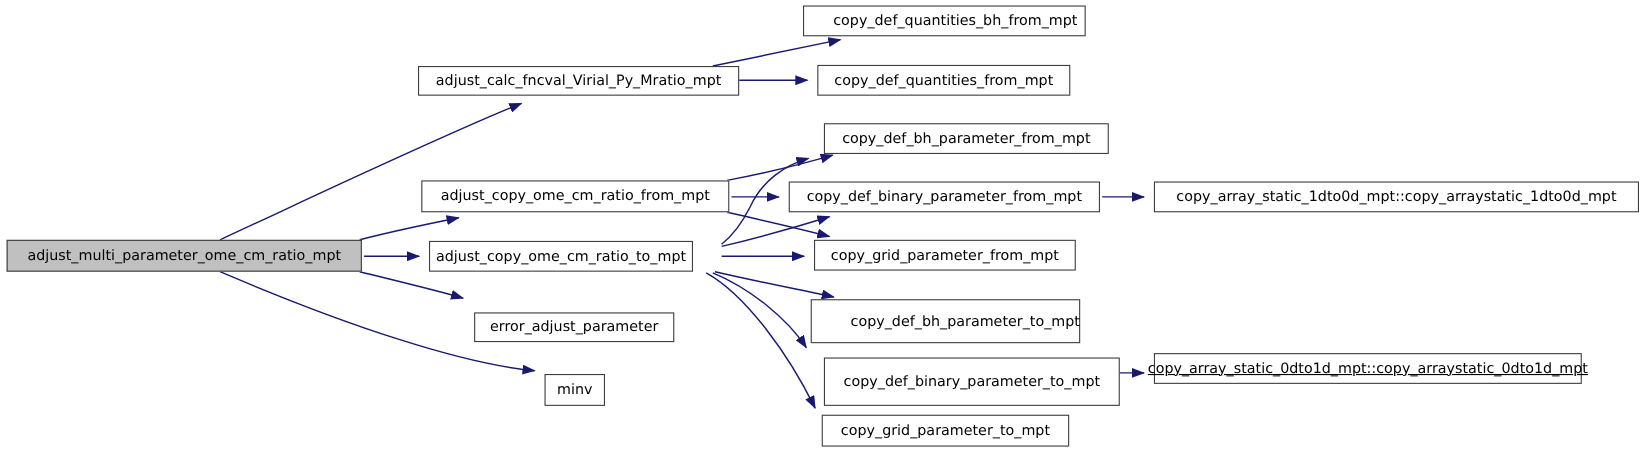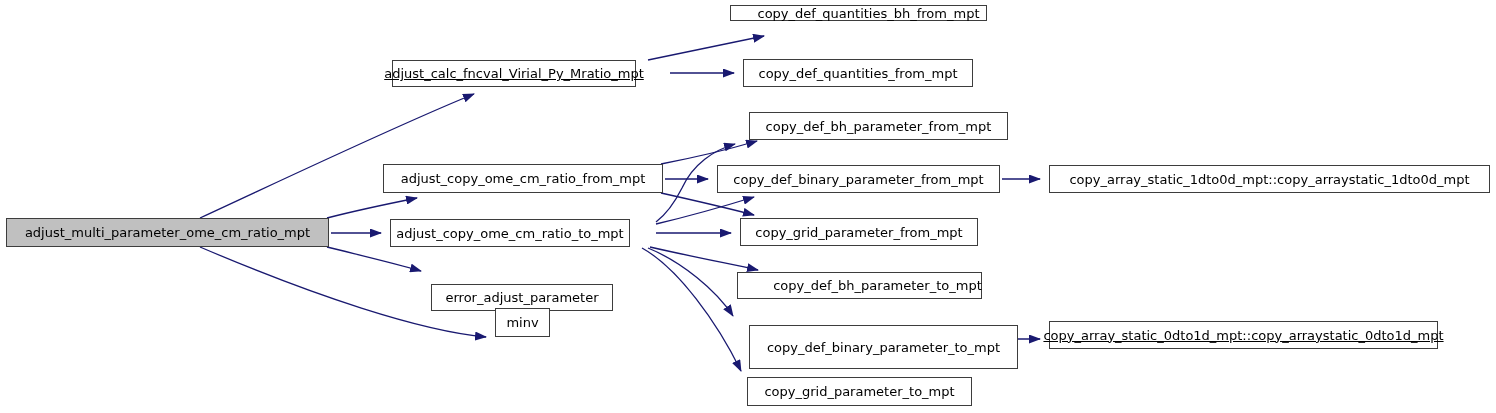--- a/index.html
+++ b/index.html
@@ -77,51 +77,51 @@
         <path class="edge" d="M 648 248 C 682 262 716 290 733 316" stroke="#191970" marker-end="url(#arrowhead)"></path>
         <path class="edge" d="M 642 248 C 678 268 717 322 741 371" stroke="#191970" marker-end="url(#arrowhead)"></path>
         <path class="edge" d="M 1002 179 L 1040 179" stroke="#191970" marker-end="url(#arrowhead)"></path>
         <path class="edge" d="M 994 339 L 1040 339" stroke="#191970" marker-end="url(#arrowhead)"></path>
       </g>
   </svg>
   <div id="node-layer">
       <div class="graph-node highlighted" style="left: 6px; top: 218px; width: 323px; height: 29px; border-color: rgb(61, 61, 61);">
         <span class="node-label">adjust_multi_parameter_ome_cm_ratio_mpt</span>
       </div>
-      <div class="graph-node" style="left: 392px; top: 60px; width: 244px; height: 27px; border-color: rgb(61, 61, 61); text-decoration: underline;">
+      <div class="graph-node" style="left: 380px; top: 60px; width: 292px; height: 27px; border-color: rgb(61, 61, 61);">
         <span class="node-label">adjust_calc_fncval_Virial_Py_Mratio_mpt</span>
       </div>
       <div class="graph-node" style="left: 383px; top: 164px; width: 280px; height: 29px; border-color: rgb(61, 61, 61);">
         <span class="node-label">adjust_copy_ome_cm_ratio_from_mpt</span>
       </div>
       <div class="graph-node" style="left: 390px; top: 219px; width: 240px; height: 28px; border-color: rgb(61, 61, 61);">
         <span class="node-label">adjust_copy_ome_cm_ratio_to_mpt</span>
       </div>
       <div class="graph-node" style="left: 431px; top: 284px; width: 182px; height: 27px; border-color: rgb(61, 61, 61);">
         <span class="node-label">error_adjust_parameter</span>
       </div>
-      <div class="graph-node" style="left: 495px; top: 308px; width: 55px; height: 29px; border-color: rgb(61, 61, 61);">
+      <div class="graph-node" style="left: 495px; top: 340px; width: 55px; height: 29px; border-color: rgb(61, 61, 61);">
         <span class="node-label">minv</span>
       </div>
-      <div class="graph-node" style="left: 730px; top: 5px; width: 257px; height: 16px; border-color: rgb(61, 61, 61); padding-left: 20px;">
+      <div class="graph-node" style="left: 730px; top: 5px; width: 257px; height: 28px; border-color: rgb(61, 61, 61); padding-left: 20px;">
         <span class="node-label">copy_def_quantities_bh_from_mpt</span>
       </div>
       <div class="graph-node" style="left: 743px; top: 59px; width: 230px; height: 28px; border-color: rgb(61, 61, 61);">
         <span class="node-label">copy_def_quantities_from_mpt</span>
       </div>
       <div class="graph-node" style="left: 728px; top: 112px; width: 259px; height: 28px; border-color: rgb(61, 61, 61); margin-left: 21px;">
         <span class="node-label">copy_def_bh_parameter_from_mpt</span>
       </div>
       <div class="graph-node" style="left: 717px; top: 165px; width: 283px; height: 28px; border-color: rgb(61, 61, 61);">
         <span class="node-label">copy_def_binary_parameter_from_mpt</span>
       </div>
       <div class="graph-node" style="left: 740px; top: 218px; width: 238px; height: 28px; border-color: rgb(61, 61, 61); align-items: center;">
         <span class="node-label">copy_grid_parameter_from_mpt</span>
       </div>
-      <div class="graph-node" style="left: 737px; top: 272px; width: 245px; height: 27px; border-color: rgb(61, 61, 61); padding-left: 36px;">
+      <div class="graph-node" style="left: 737px; top: 272px; width: 245px; height: 40px; border-color: rgb(61, 61, 61); padding-left: 36px;">
         <span class="node-label">copy_def_bh_parameter_to_mpt</span>
       </div>
       <div class="graph-node" style="left: 723px; top: 325px; width: 269px; height: 44px; border-color: rgb(61, 61, 61); margin-left: 26px;">
         <span class="node-label">copy_def_binary_parameter_to_mpt</span>
       </div>
       <div class="graph-node" style="left: 747px; top: 377px; width: 225px; height: 29px; border-color: rgb(61, 61, 61);">
         <span class="node-label">copy_grid_parameter_to_mpt</span>
       </div>
       <div class="graph-node" style="left: 1049px; top: 165px; width: 441px; height: 28px; border-color: rgb(61, 61, 61);">
         <span class="node-label">copy_array_static_1dto0d_mpt::copy_arraystatic_1dto0d_mpt</span>

